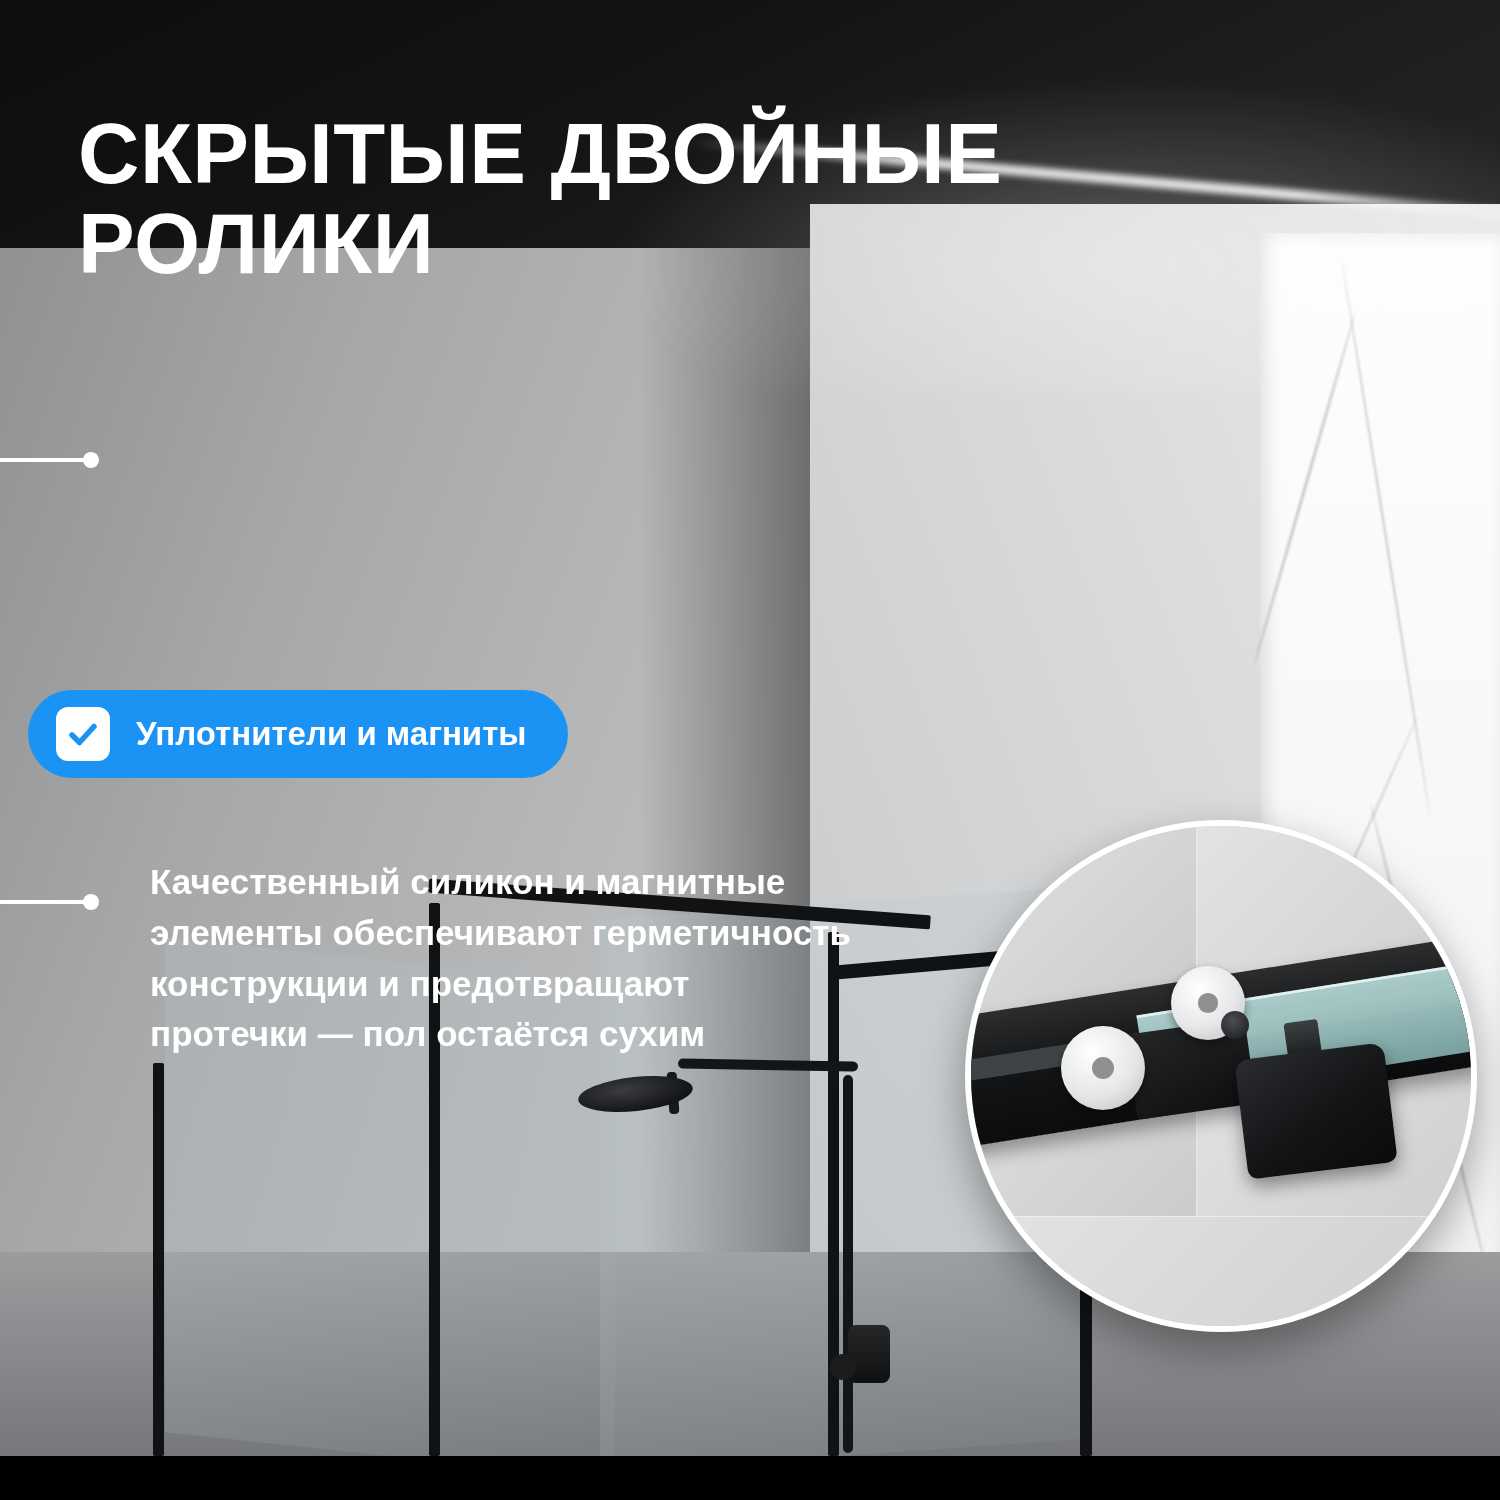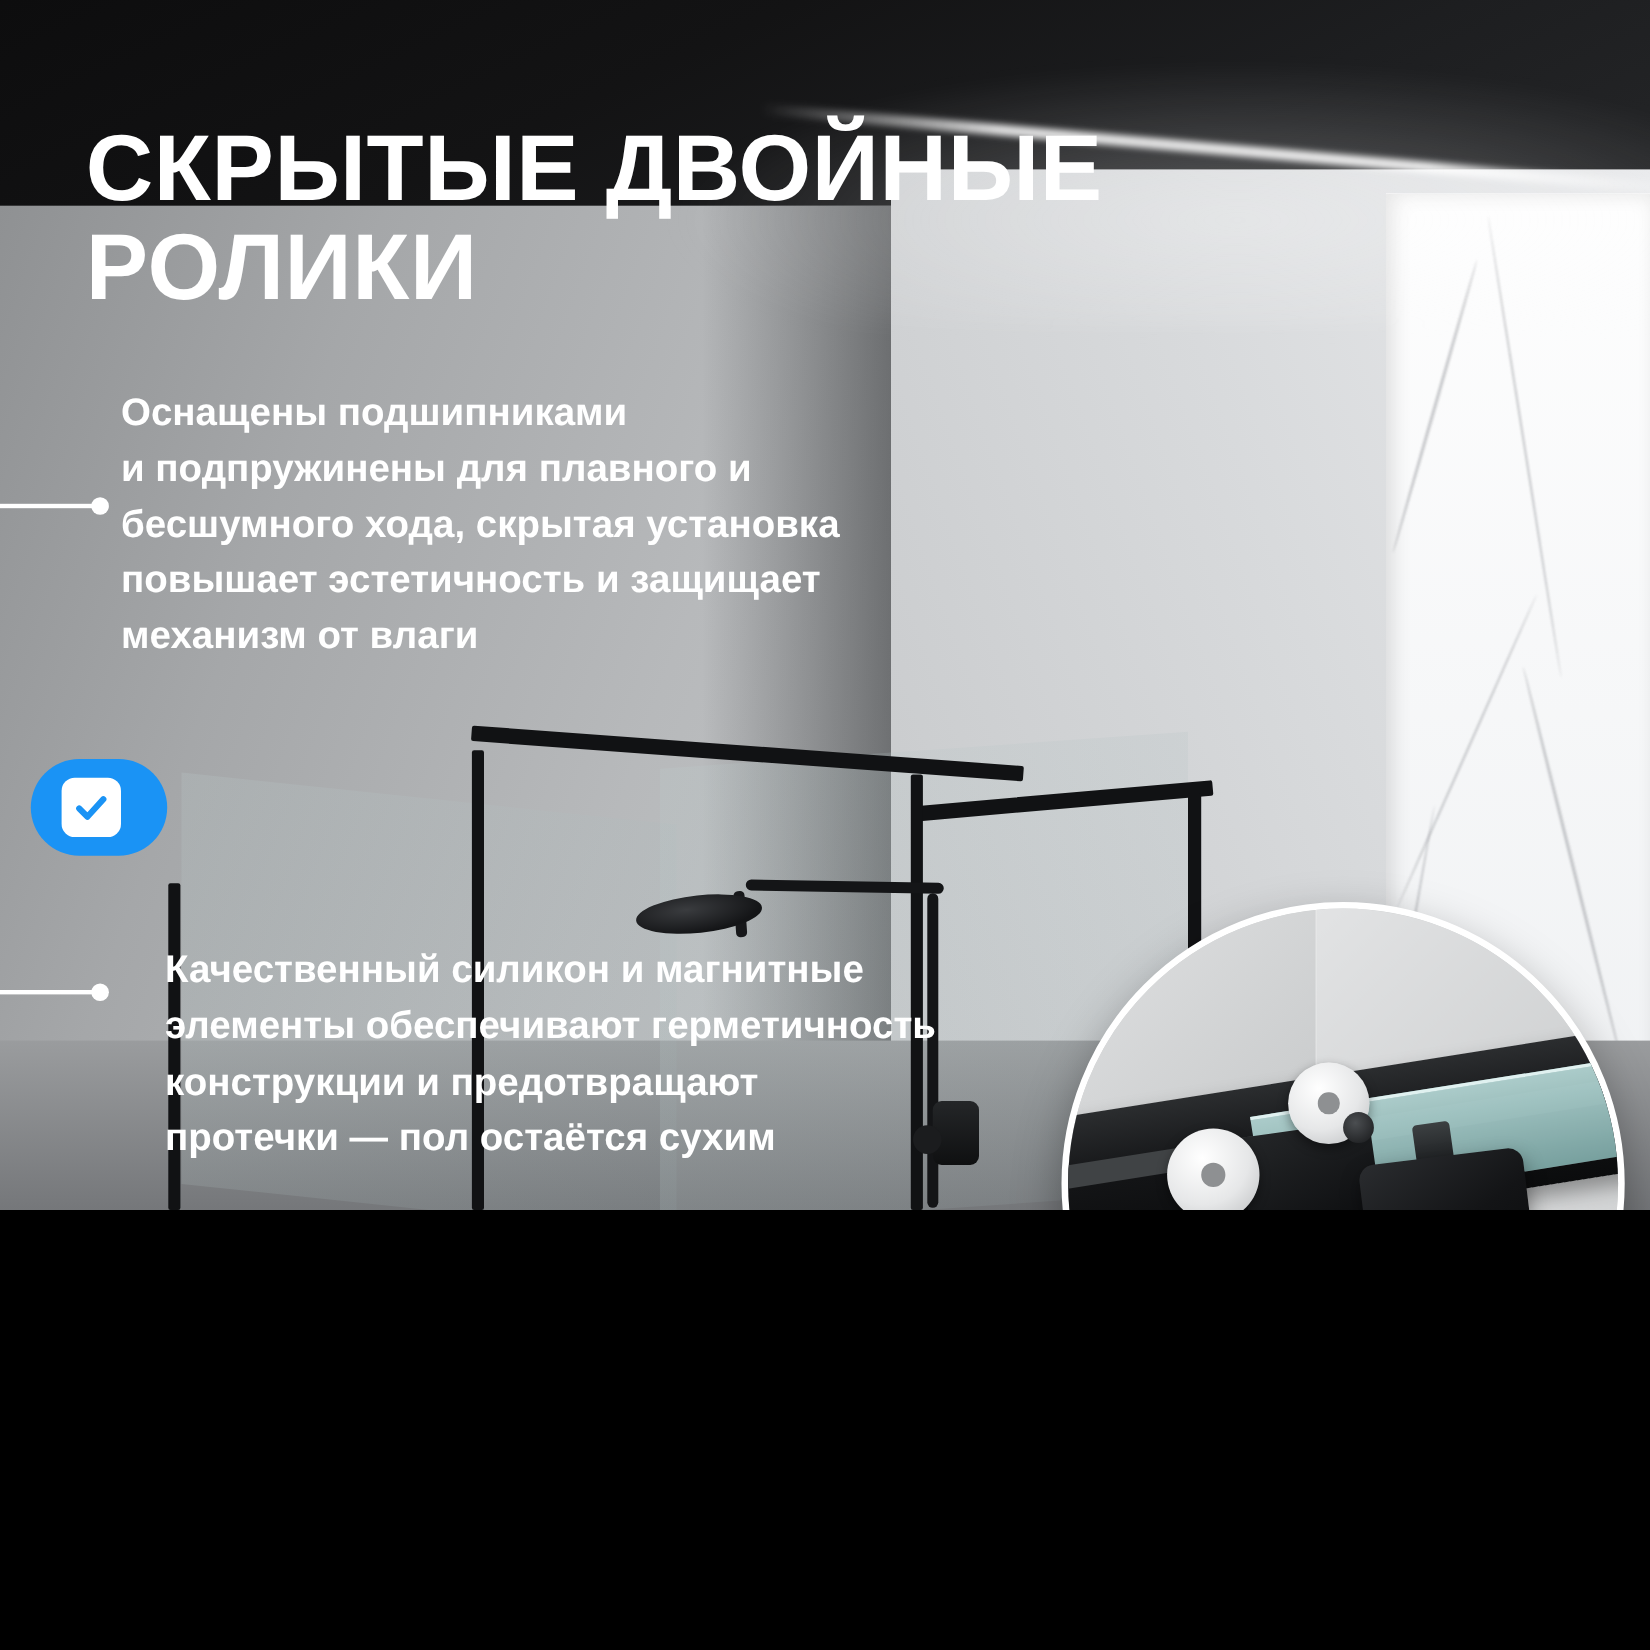--- a/index.html
+++ b/index.html
@@ -3,21 +3,21 @@
 <meta charset="utf-8">
 <style>
   html, body {
     margin: 0;
     padding: 0;
     background: #000;
   }
   .canvas {
     position: relative;
     width: 1500px;
-    height: 1100px;
+    height: 1456px;
     overflow: hidden;
     font-family: "Liberation Sans", sans-serif;
     background: #737373;
   }
 
   
   .bg {
     position: absolute;
     inset: 0;
     background: #111;
@@ -407,32 +407,28 @@
     <div class="shower-bar"></div>
     <div class="mixer"></div>
     <div class="mixer-knob"></div>
   </div>
 
   <h1 class="title">СКРЫТЫЕ ДВОЙНЫЕ РОЛИКИ</h1>
 
   <div class="connector conn-1">
     <span class="dot"></span>
   </div>
-  <p class="para para-1">Оснащены подшипниками
-и подпружинены для плавного и
-бесшумного хода, скрытая установка
-повышает эстетичность и защищает
-механизм от влаги</p>
 
   <div class="pill">
     <span class="checkbox">
       <svg width="34" height="34" viewBox="0 0 34 34" aria-hidden="true">
         <path d="M6 18 L13.5 25.5 L28 9.5" fill="none" stroke="#1a93f5" stroke-width="5.5" stroke-linecap="round" stroke-linejoin="round"></path>
       </svg>
     </span>
+    <span class="pill-label">Уплотнители и магниты</span>
   </div>
 
   <div class="connector conn-2">
     <span class="dot"></span>
   </div>
   <p class="para para-2">Качественный силикон и магнитные
 элементы обеспечивают герметичность
 конструкции и предотвращают
 протечки — пол остаётся сухим</p>
 

